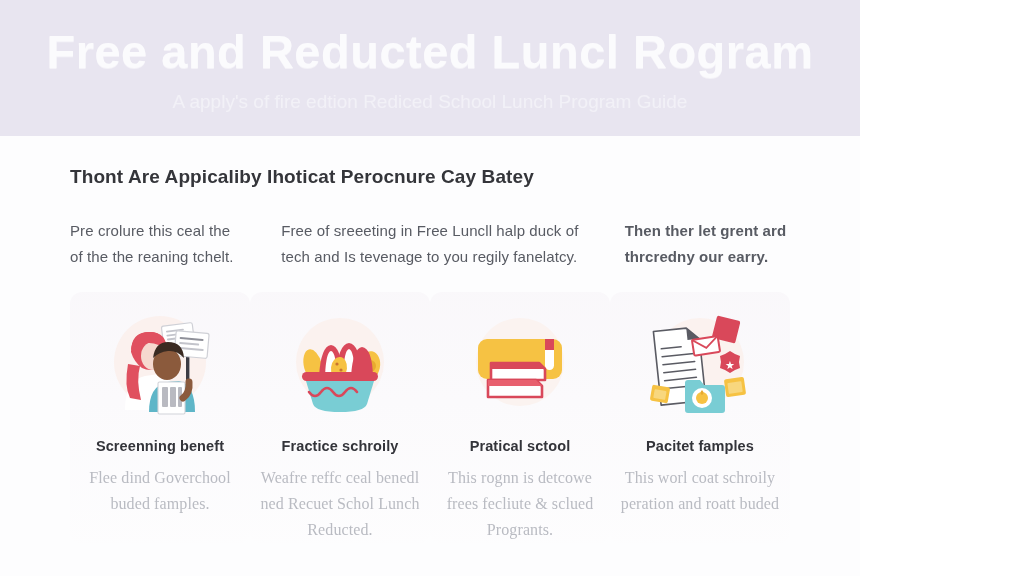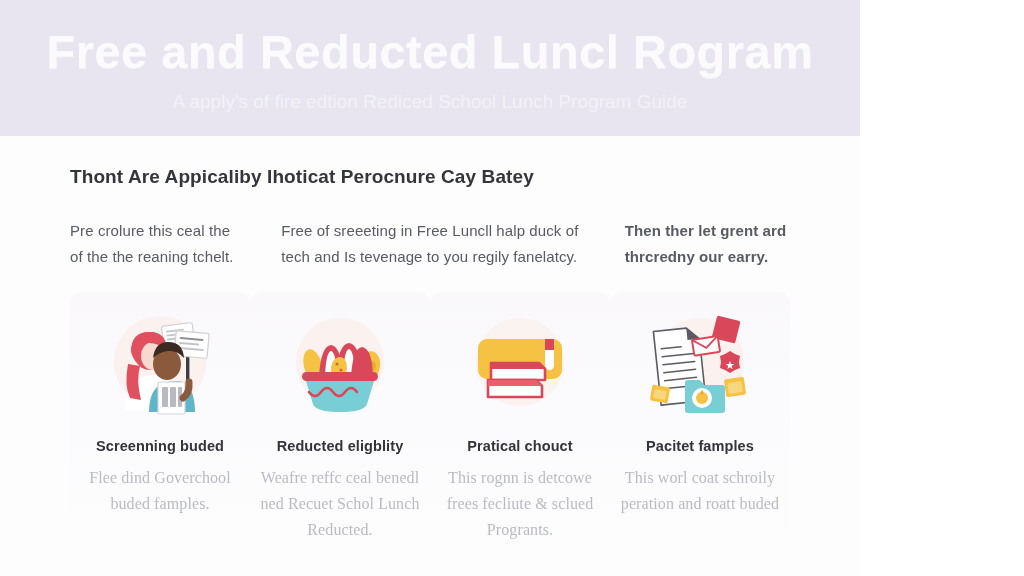--- a/index.html
+++ b/index.html
@@ -167,21 +167,21 @@
             <path d="M52 52 q2-16 15-16 q15 0 16 16 q-7-8-16-7 q-9 1-15 7z" fill="#3b2b22"></path>
 
             <rect x="57" y="76" width="27" height="32" rx="1.5" fill="#ffffff" stroke="#d2d3d9" stroke-width="1.1"></rect>
             <rect x="61" y="81" width="6" height="20" rx="1" fill="#b9bac1"></rect>
             <rect x="69" y="81" width="6" height="20" rx="1" fill="#b9bac1"></rect>
             <rect x="77" y="81" width="4" height="20" rx="1" fill="#b9bac1"></rect>
 
             <path d="M82 92 q7-5 6-16" stroke="#8b5a3c" stroke-width="7" fill="none" stroke-linecap="round"></path>
           </svg>
         </div>
-        <div class="card-title">Screenning buded</div>
+        <div class="card-title">Screenning beneft</div>
         <div class="card-text">Flee dind Goverchool buded famples.</div>
       </div>
 
       <div class="card">
         <div class="card-art">
           <svg width="118" height="118" viewBox="0 0 118 118" aria-hidden="true">
             <circle cx="59" cy="56" r="44" fill="#fbf2ef"></circle>
 
             <ellipse cx="32" cy="60" rx="9" ry="17" fill="#f6c243" transform="rotate(-14 32 60)"></ellipse>
             <ellipse cx="88" cy="60" rx="11" ry="15" fill="#f6c243" transform="rotate(12 88 60)"></ellipse>
@@ -198,21 +198,21 @@
             <ellipse cx="58" cy="62" rx="8" ry="11" fill="#f6c243" transform="rotate(6 58 62)"></ellipse>
             <circle cx="56" cy="58" r="1.6" fill="#c9752f"></circle>
             <circle cx="60" cy="64" r="1.6" fill="#c9752f"></circle>
 
             <rect x="21" y="66" width="76" height="9" rx="4.5" fill="#d9485a"></rect>
 
             <path d="M25 75 h68 l-7 23 q-3 8-27 8 q-24 0-27-8 z" fill="#79cdd4"></path>
             <path d="M28 86 q6 8 12 0 q6-8 12 0 q6 8 12 0 q6-8 12 0" stroke="#d9485a" stroke-width="2.6" fill="none" stroke-linecap="round"></path>
           </svg>
         </div>
-        <div class="card-title">Reducted eligblity</div>
+        <div class="card-title">Fractice schroily</div>
         <div class="card-text">Weafre reffc ceal benedl ned Recuet Schol Lunch Reducted.</div>
       </div>
 
       <div class="card">
         <div class="card-art">
           <svg width="118" height="118" viewBox="0 0 118 118" aria-hidden="true">
             <circle cx="59" cy="56" r="44" fill="#fbf3f0"></circle>
 
             <rect x="17" y="33" width="84" height="40" rx="9" fill="#f6c243"></rect>
 
@@ -223,21 +223,21 @@
               <path d="M30 57 h48 l6 6 v11 h-54 z" fill="#ffffff" stroke="#d9485a" stroke-width="2.6" stroke-linejoin="round"></path>
               <path d="M30 57 h48 l6 6 h-54 z" fill="#d9485a"></path>
             </g>
 
             <g>
               <path d="M27 74 h48 l6 6 v11 h-54 z" fill="#ffffff" stroke="#d9485a" stroke-width="2.6" stroke-linejoin="round"></path>
               <path d="M27 74 h48 l6 6 h-54 z" fill="#e8606e"></path>
             </g>
           </svg>
         </div>
-        <div class="card-title">Pratical chouct</div>
+        <div class="card-title">Pratical sctool</div>
         <div class="card-text">This rognn is detcowe frees fecliute &amp; sclued Progrants.</div>
       </div>
 
       <div class="card">
         <div class="card-art">
           <svg width="118" height="118" viewBox="0 0 118 118" aria-hidden="true">
             <circle cx="59" cy="56" r="44" fill="#fbf2ef"></circle>
 
             <g transform="rotate(-6 48 58)">
               <path d="M16 22 h33 l12 12 v62 h-45 z" fill="#ffffff" stroke="#5a5b63" stroke-width="1.6" stroke-linejoin="round"></path>

